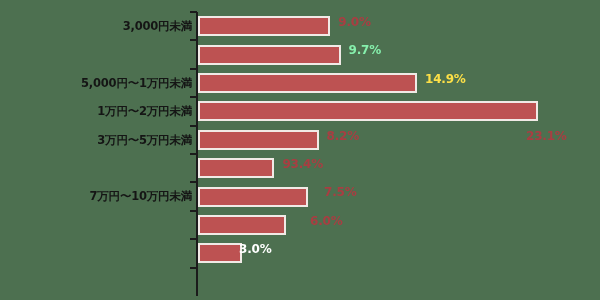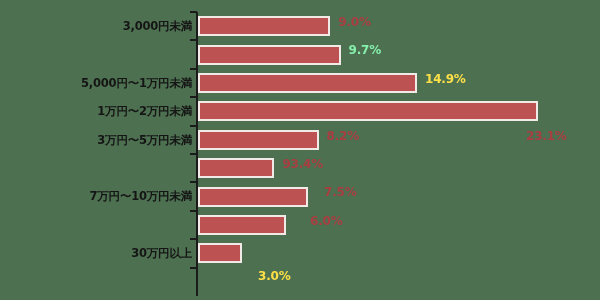--- a/index.html
+++ b/index.html
@@ -164,22 +164,21 @@
         <div class="row">
           <div class="tick"></div>
           <div class="bar-wrap" style="width: 88.2px;">
             <div class="bar" style="background: rgb(189, 82, 82); border-color: rgb(241, 234, 230);"></div>
           </div>
           <div class="value-label" style="color: rgb(168, 62, 66); left: 310px;">6.0%</div>
         </div>
         <div class="row">
           <div class="tick"></div>
           <div class="tick-bottom"></div>
-          <div class="cat-label">30万円以上</div>
           <div class="bar-wrap" style="width: 44.1px;">
             <div class="bar" style="background: rgb(189, 82, 82); border-color: rgb(241, 234, 230);"></div>
           </div>
-          <div class="value-label" style="color: #fde047; left: 258px; margin-top: 27px;">3.0%</div>
+          <div class="value-label" style="color: #ffffff; left: 239px;">3.0%</div>
         </div>
       </div>
   </div>
 
 </div>
 
 </body></html>

